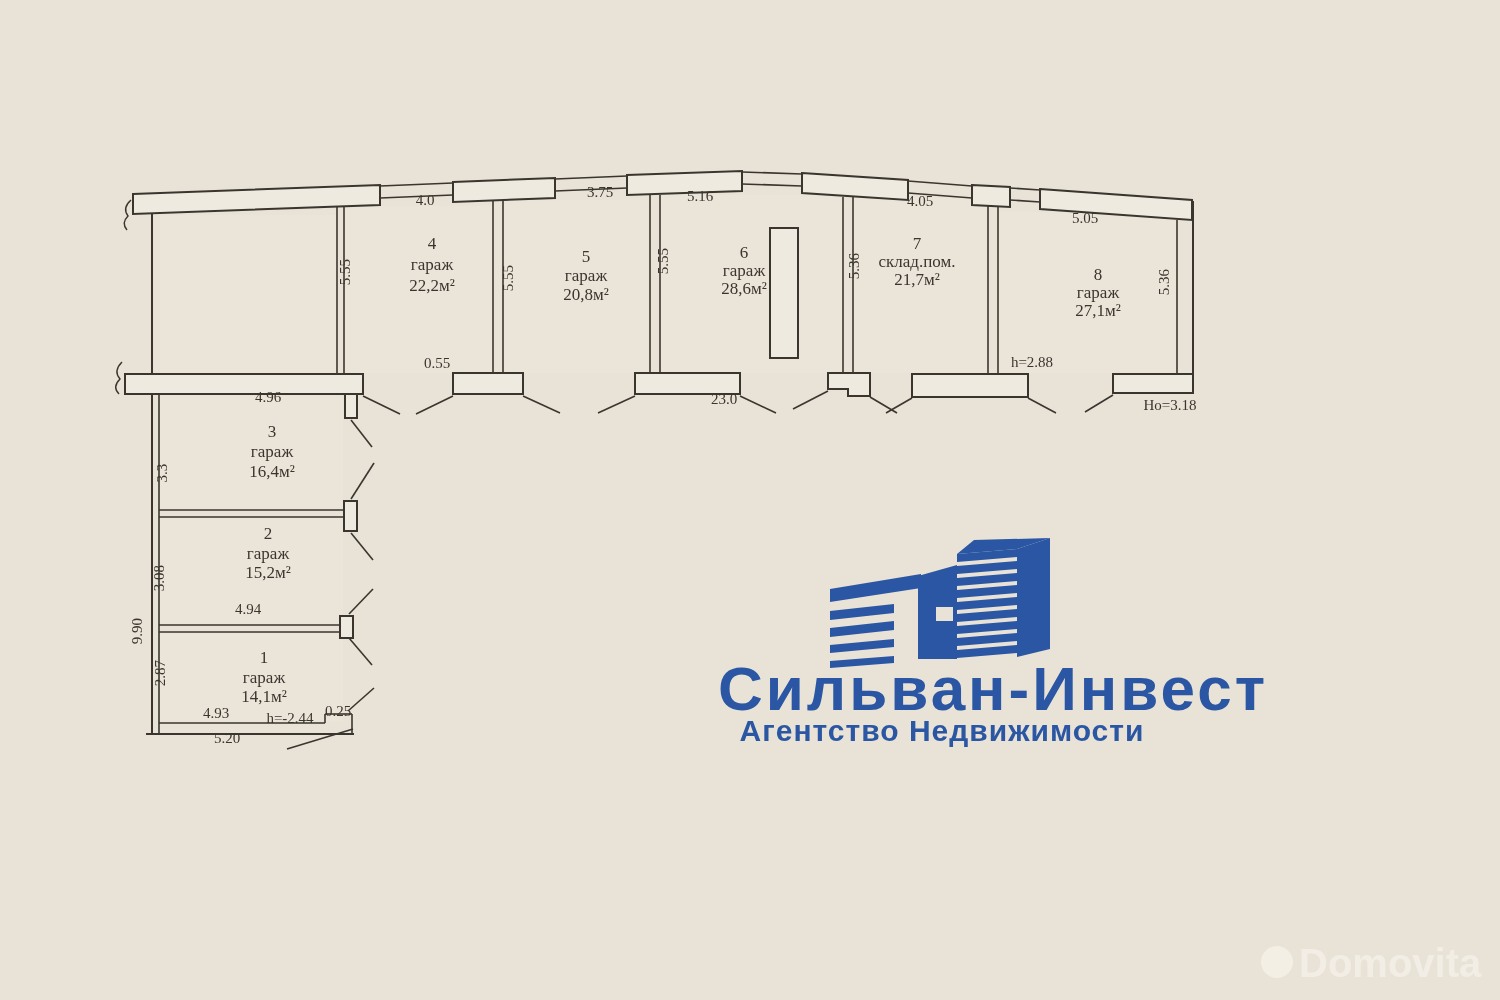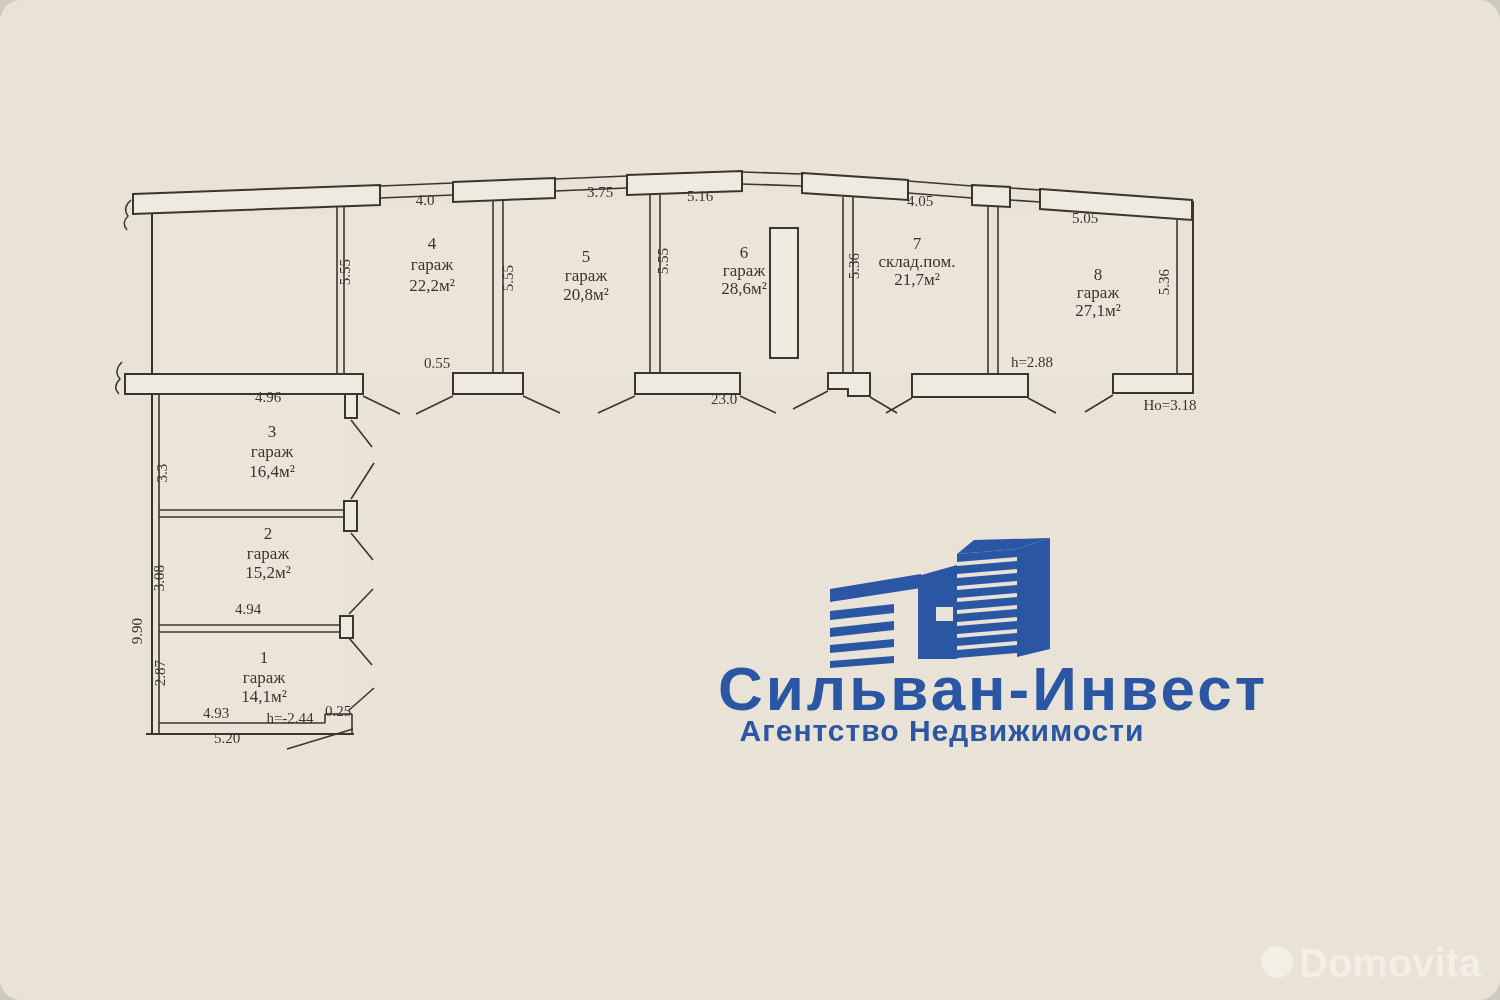--- a/index.html
+++ b/index.html
@@ -1,21 +1,20 @@
 <!DOCTYPE html>
 <html style="--bg: #e8e2d7; --ink: #3a362f; --pier: #efeadf; --roomfill: #ece6da; --blue: #2a56a3; --wm: #f6f2e9;"><head>
 <meta charset="utf-8">
 <style>
   html,body{margin:0;padding:0;}
   body{background:#cfcac0;}
   .stage{
     position:relative;width:1500px;height:1000px;overflow:hidden;
     background:var(--bg,#e8e2d7);
     font-family:"Liberation Serif",serif;
-    border-radius:21px;
   }
   svg{position:absolute;left:0;top:0;}
   .wallline{stroke:var(--ink,#3a362f);stroke-width:2;fill:none;}
   .thin{stroke:var(--ink,#3a362f);stroke-width:1.6;fill:none;}
   .pier{fill:var(--pier,#efeadf);stroke:var(--ink,#3a362f);stroke-width:2;}
   .pillar{fill:var(--pier,#f1ece1);stroke:var(--ink,#3a362f);stroke-width:2;}
   .roomfill{fill:var(--roomfill,#ece6da);opacity:.6;stroke:none;}
   .swing{stroke:var(--ink,#3a362f);stroke-width:1.6;fill:none;}
   .squig{stroke:var(--ink,#3a362f);stroke-width:1.4;fill:none;}
   .dim{font-family:"Liberation Serif",serif;font-size:15px;fill:var(--ink,#34302a);}

